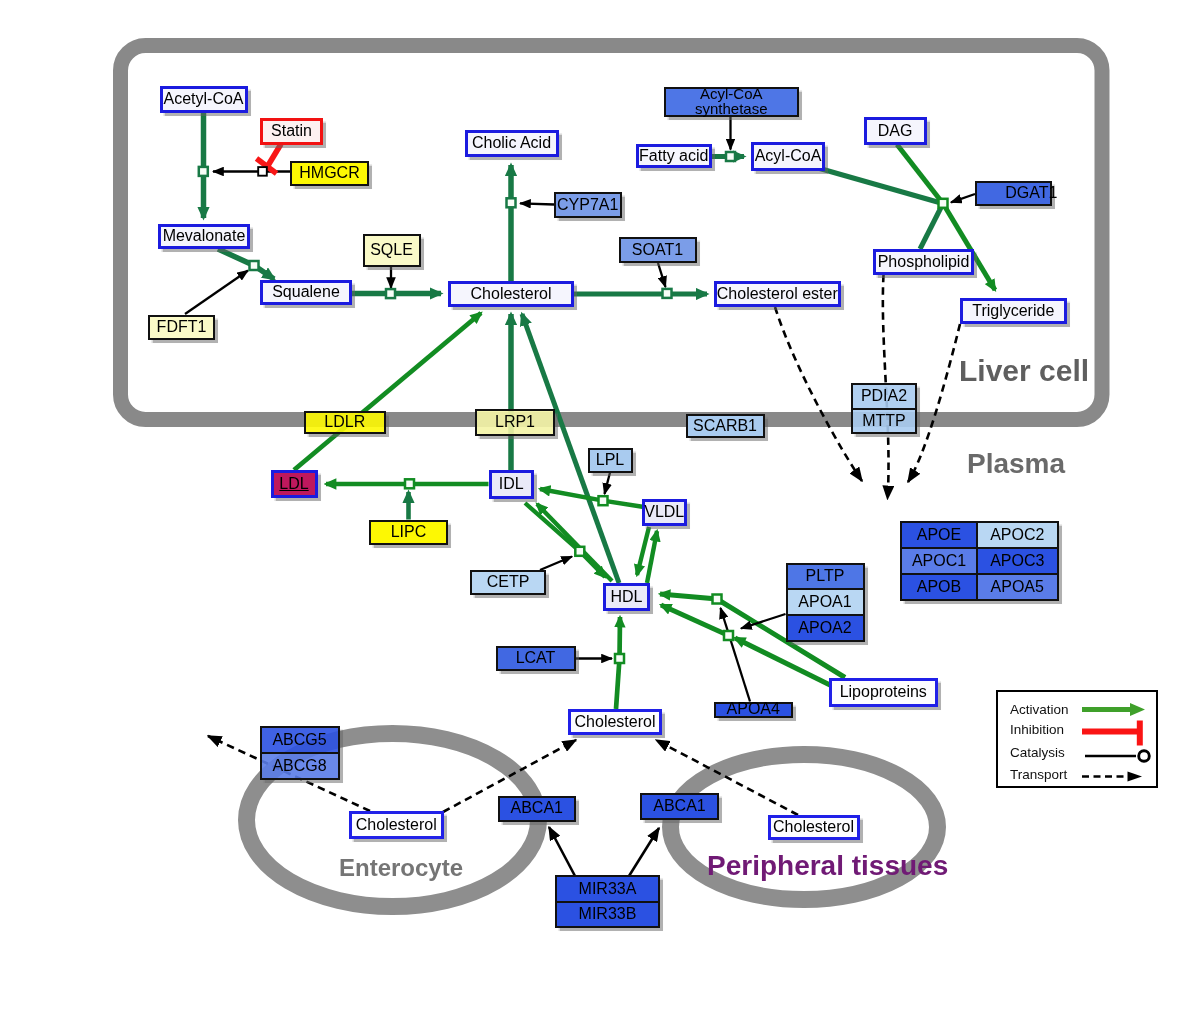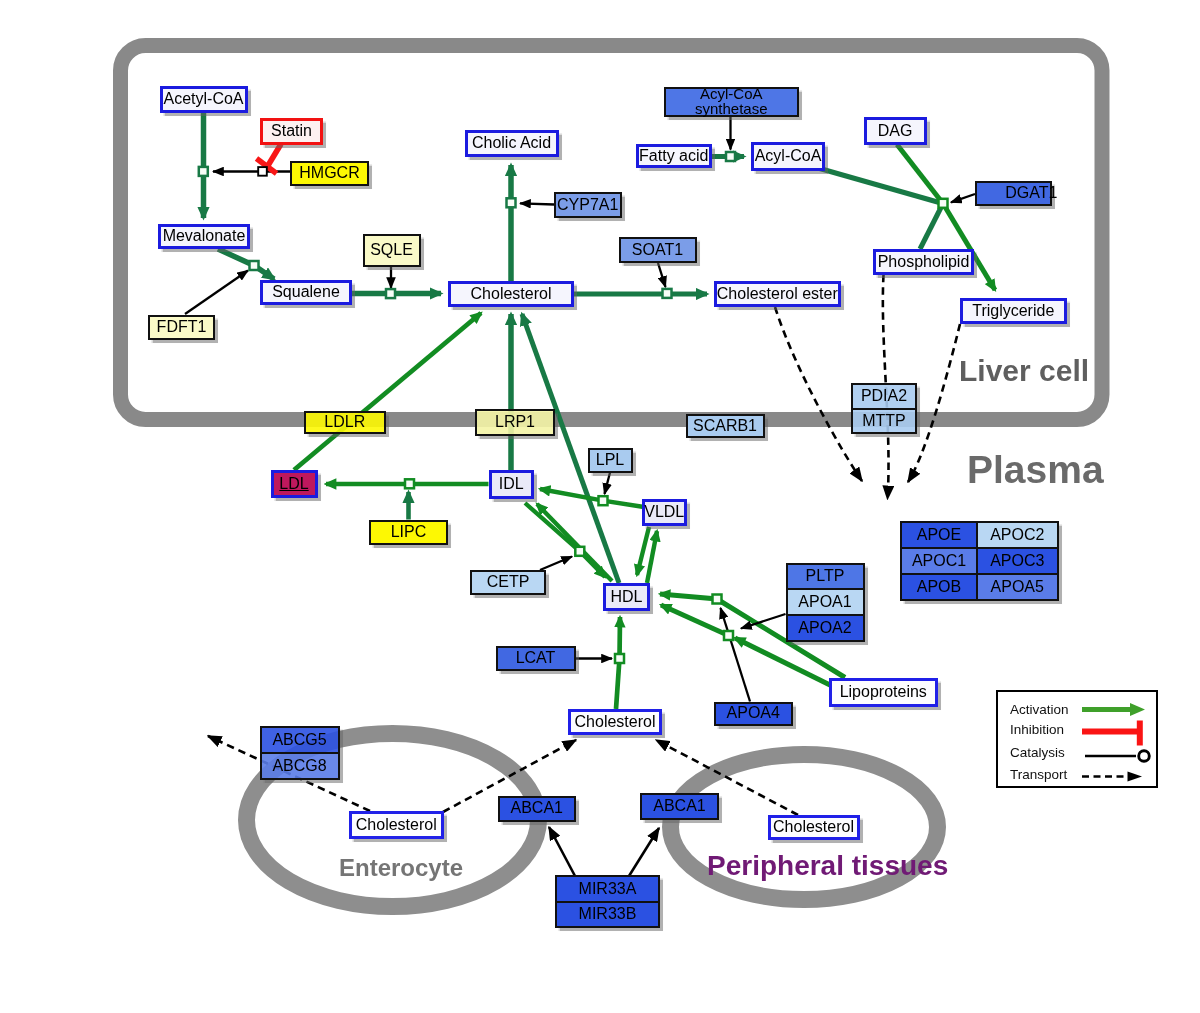--- a/index.html
+++ b/index.html
@@ -116,21 +116,21 @@
 <div class="b" style="left:685.5px;top:413.5px;width:79px;height:24.5px;border:2.2px solid #111;background:#a9cbef;">SCARB1</div>
 <div class="b" style="left:270.5px;top:470px;width:47px;height:28px;border:3.5px solid #1b1bdf;background:#be185d;text-decoration:underline;">LDL</div>
 <div class="b" style="left:488.5px;top:470px;width:45.5px;height:28.5px;border:3.5px solid #1b1bdf;background:#eaeaf8;">IDL</div>
 <div class="b" style="left:587.5px;top:448px;width:45px;height:24.5px;border:2.2px solid #111;background:#a9cbef;">LPL</div>
 <div class="b" style="left:641.5px;top:498.5px;width:45.5px;height:27.5px;border:3.5px solid #1b1bdf;background:#eaeaf8;">VLDL</div>
 <div class="b" style="left:369px;top:519.5px;width:79px;height:25.5px;border:2.2px solid #111;background:#fdf803;">LIPC</div>
 <div class="b" style="left:470px;top:570px;width:76px;height:24.5px;border:2.2px solid #111;background:#b9d7f3;">CETP</div>
 <div class="b" style="left:603px;top:583px;width:47px;height:28px;border:3.5px solid #1b1bdf;background:#eaeaf8;">HDL</div>
 <div class="b" style="left:495.5px;top:646px;width:80px;height:25px;border:2.2px solid #111;background:#4168e2;">LCAT</div>
 <div class="b" style="left:829px;top:677.5px;width:108.5px;height:29.5px;border:3.2px solid #2020e8;background:#fcfcff;">Lipoproteins</div>
-<div class="b" style="left:713.5px;top:701.5px;width:79.5px;height:24px;border:2.2px solid #111;background:#2b51e2;">APOA4</div>
+<div class="b" style="left:713.5px;top:701.5px;width:79.5px;height:16px;border:2.2px solid #111;background:#2b51e2;">APOA4</div>
 <div class="b" style="left:568px;top:709px;width:94px;height:26px;border:3.2px solid #2020e8;background:#fcfcff;">Cholesterol</div>
 <div class="b" style="left:349px;top:811px;width:94.5px;height:28px;border:3.2px solid #2020e8;background:#fcfcff;">Cholesterol</div>
 <div class="b" style="left:497.5px;top:795.5px;width:78.5px;height:26px;border:2.2px solid #111;background:#2b51e2;">ABCA1</div>
 <div class="b" style="left:640px;top:793px;width:79px;height:27px;border:2.2px solid #111;background:#2b51e2;">ABCA1</div>
 <div class="b" style="left:767.5px;top:815px;width:92px;height:25px;border:3.2px solid #2020e8;background:#fcfcff;">Cholesterol</div>
 <div class="s" style="left:851px;top:383px;width:66px;height:51px;display:flex;flex-direction:column">
     <div class="c" style="flex:1;background:rgba(169,203,239,0.9)">PDIA2</div>
     <div class="c" style="flex:1;border-top:2.2px solid #111;background:rgba(169,203,239,0.9)">MTTP</div>
   </div>
 <div class="s" style="left:785.5px;top:562.5px;width:79px;height:79.1px;display:flex;flex-direction:column">
@@ -154,21 +154,21 @@
     <div style="display:flex;flex:1;border-top:2.2px solid #111;box-sizing:border-box">
       <div class="c" style="width:76px;background:#5a7ce8;border-right:2.2px solid #111">APOC1</div>
       <div class="c" style="flex:1;background:#2b51e2">APOC3</div>
     </div>
     <div style="display:flex;flex:1;border-top:2.2px solid #111;box-sizing:border-box">
       <div class="c" style="width:76px;background:#2b51e2;border-right:2.2px solid #111">APOB</div>
       <div class="c" style="flex:1;background:#5a7ce8">APOA5</div>
     </div>
   </div>
 <div class="t" style="left:959px;top:354px;font-size:30px;color:#5f5f5f">Liver cell</div>
-<div class="t" style="left:967px;top:448px;font-size:39px;color:#6a6a6a">Plasma</div>
+<div class="t" style="left:967px;top:448px;font-size:28px;color:#6a6a6a">Plasma</div>
 <div class="t" style="left:339px;top:854px;font-size:24px;color:#757575">Enterocyte</div>
 <div class="t" style="left:707px;top:850px;font-size:28px;color:#701a75">Peripheral tissues</div>
 <div style="position:absolute;left:996px;top:690px;width:162px;height:98px;box-sizing:border-box;border:2.6px solid #000;background:#fff">
 <svg width="156" height="92" viewBox="0 0 156 92" xmlns="http://www.w3.org/2000/svg">
 <text x="12" y="21.5" font-size="13.5" fill="#111" font-family="Liberation Sans">Activation</text>
 <line x1="84" y1="17.5" x2="134" y2="17.5" stroke="#3FA02A" stroke-width="5.2"></line>
 <polygon points="132,11 147,17.5 132,24" fill="#3FA02A"></polygon>
 <text x="12" y="42" font-size="13.5" fill="#111" font-family="Liberation Sans">Inhibition</text>
 <line x1="84" y1="39.5" x2="140" y2="39.5" stroke="#fa1414" stroke-width="5.8"></line>
 <line x1="141.8" y1="28.5" x2="141.8" y2="53.5" stroke="#fa1414" stroke-width="6"></line>

